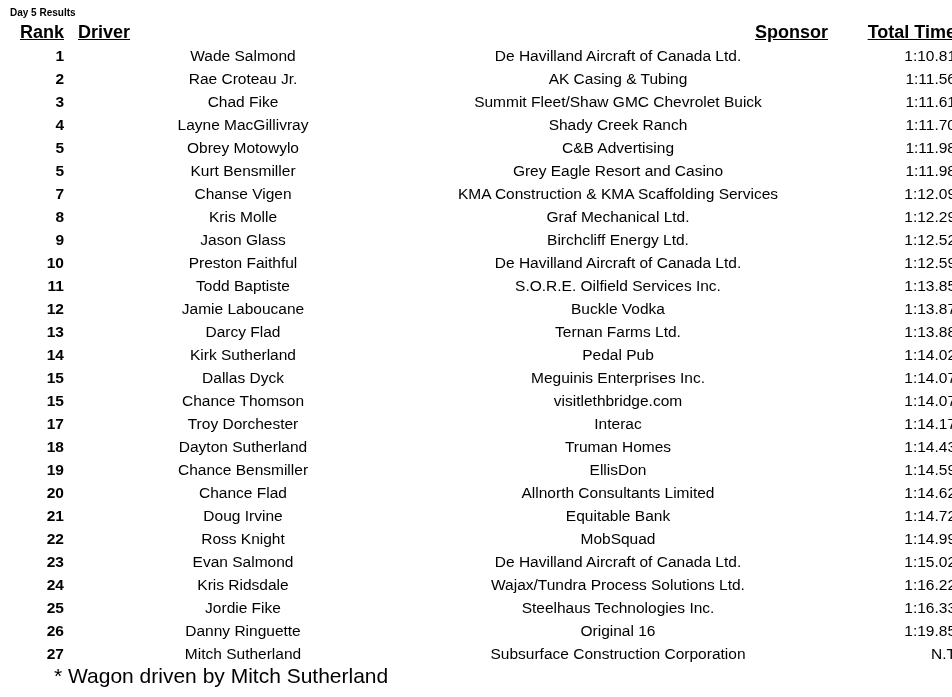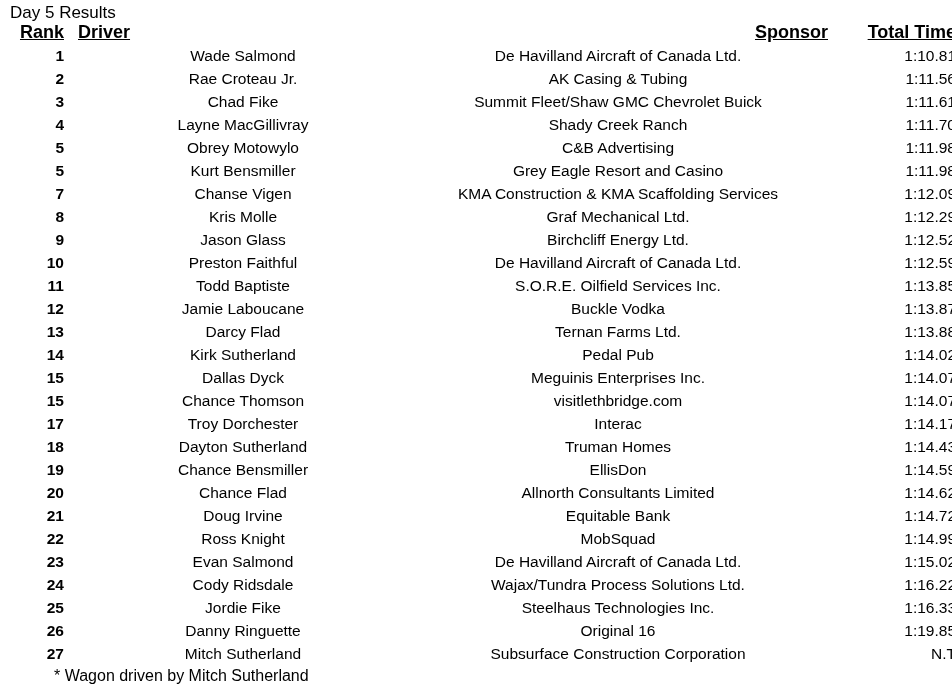--- a/index.html
+++ b/index.html
@@ -15,22 +15,22 @@
     overflow: hidden;
   }
   .page {
     position: relative;
     width: 952px;
     height: 697px;
     box-sizing: border-box;
     padding: 4px 8px 0 8px;
   }
   .title {
-    font-size: 17px;
-    font-weight: normal;
+    font-size: 10px;
+    font-weight: bold;
     line-height: 18px;
     margin: 0 0 1px 2px;
   }
   table.results {
     width: 936px;
     border-collapse: collapse;
     table-layout: fixed;
     font-size: 15.5px;
   }
   table.results th {
@@ -52,21 +52,21 @@
   .col-sponsor { width: 420px; text-align: center; }
   .col-time { width: 128px; text-align: right; }
 
   th.col-rank { text-align: right; }
   th.col-driver { text-align: left; padding-left: 14px !important; }
   th.col-sponsor { text-align: right; }
   th.col-time { text-align: right; }
 
   td.col-rank { font-weight: bold; }
   .footnote {
-    font-size: 16px;
+    font-size: 21px;
     line-height: 20px;
     padding-left: 46px;
     margin-top: 1px;
   }
 </style>
 </head>
 <body>
 
 <div class="page">
   <div class="title">Day 5 Results</div>
@@ -214,21 +214,21 @@
           <td class="col-time">1:14.99</td>
         </tr>
         <tr>
           <td class="col-rank">23</td>
           <td class="col-driver">Evan Salmond</td>
           <td class="col-sponsor">De Havilland Aircraft of Canada Ltd.</td>
           <td class="col-time">1:15.02</td>
         </tr>
         <tr>
           <td class="col-rank">24</td>
-          <td class="col-driver">Cody Ridsdale</td>
+          <td class="col-driver">Kris Ridsdale</td>
           <td class="col-sponsor">Wajax/Tundra Process Solutions Ltd.</td>
           <td class="col-time">1:16.22</td>
         </tr>
         <tr>
           <td class="col-rank">25</td>
           <td class="col-driver">Jordie Fike</td>
           <td class="col-sponsor">Steelhaus Technologies Inc.</td>
           <td class="col-time">1:16.33</td>
         </tr>
         <tr>

